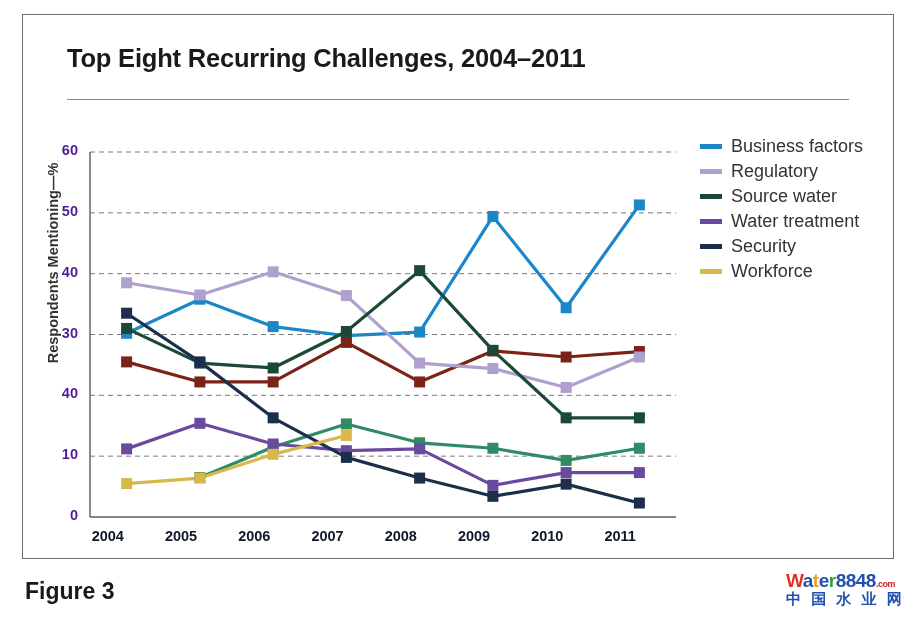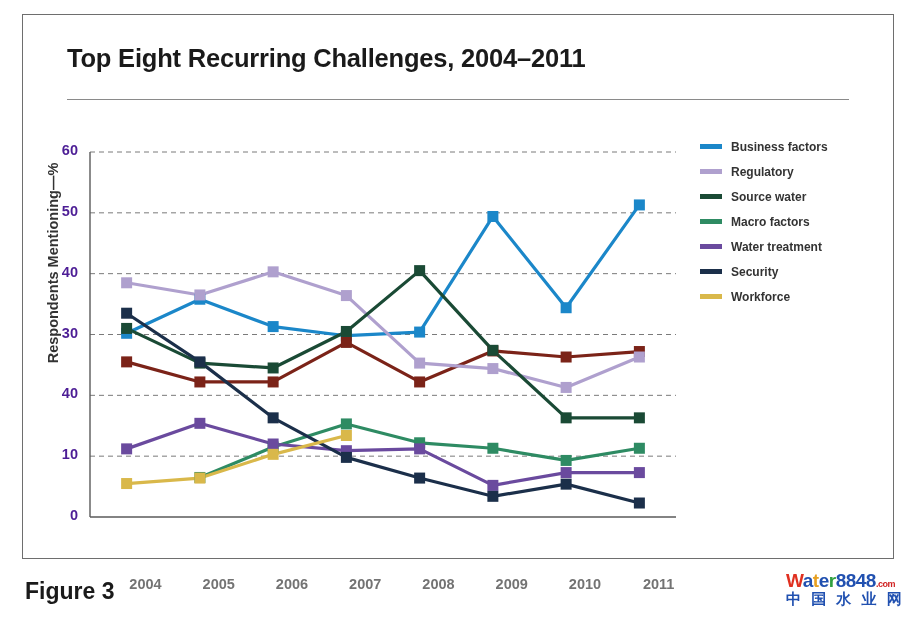--- a/index.html
+++ b/index.html
@@ -72,45 +72,44 @@
     position: absolute;
     width: 40px;
     text-align: right;
     font-size: 14.5px;
     font-weight: bold;
     color: #4c1d95;
   }
   .xtick-label {
     position: absolute;
     width: 70px;
-    text-align: right;
+    text-align: left;
     font-size: 14.5px;
     font-weight: bold;
-    color: #737373;
-    margin-top: 48px;
+    color: #0f172a;
   }
   .legend {
     position: absolute;
     left: 700px;
     top: 134px;
   }
   .legend-row {
     display: flex;
     align-items: center;
     height: 25px;
   }
   .legend-swatch {
     width: 22px;
     height: 4.5px;
     margin-right: 9px;
     flex: 0 0 auto;
   }
   .legend-label {
-    font-size: 12px;
-    font-weight: bold;
+    font-size: 18px;
+    font-weight: normal;
     color: #333333;
     white-space: nowrap;
   }
   .figure-caption {
     position: absolute;
     left: 25px;
     top: 578px;
     font-size: 23px;
     font-weight: bold;
     color: #1a1a1a;
@@ -261,24 +260,20 @@
       </div>
       <div class="legend-row">
         <span class="legend-swatch" style="background: rgb(175, 160, 206);"></span>
         <span class="legend-label">Regulatory</span>
       </div>
       <div class="legend-row">
         <span class="legend-swatch" style="background: rgb(26, 74, 53);"></span>
         <span class="legend-label">Source water</span>
       </div>
       <div class="legend-row">
-        <span class="legend-swatch" style="background: rgb(46, 139, 99);"></span>
-        <span class="legend-label">Macro factors</span>
-      </div>
-      <div class="legend-row">
         <span class="legend-swatch" style="background: rgb(106, 74, 158);"></span>
         <span class="legend-label">Water treatment</span>
       </div>
       <div class="legend-row">
         <span class="legend-swatch" style="background: rgb(27, 47, 74);"></span>
         <span class="legend-label">Security</span>
       </div>
       <div class="legend-row">
         <span class="legend-swatch" style="background: rgb(217, 184, 74);"></span>
         <span class="legend-label">Workforce</span>

